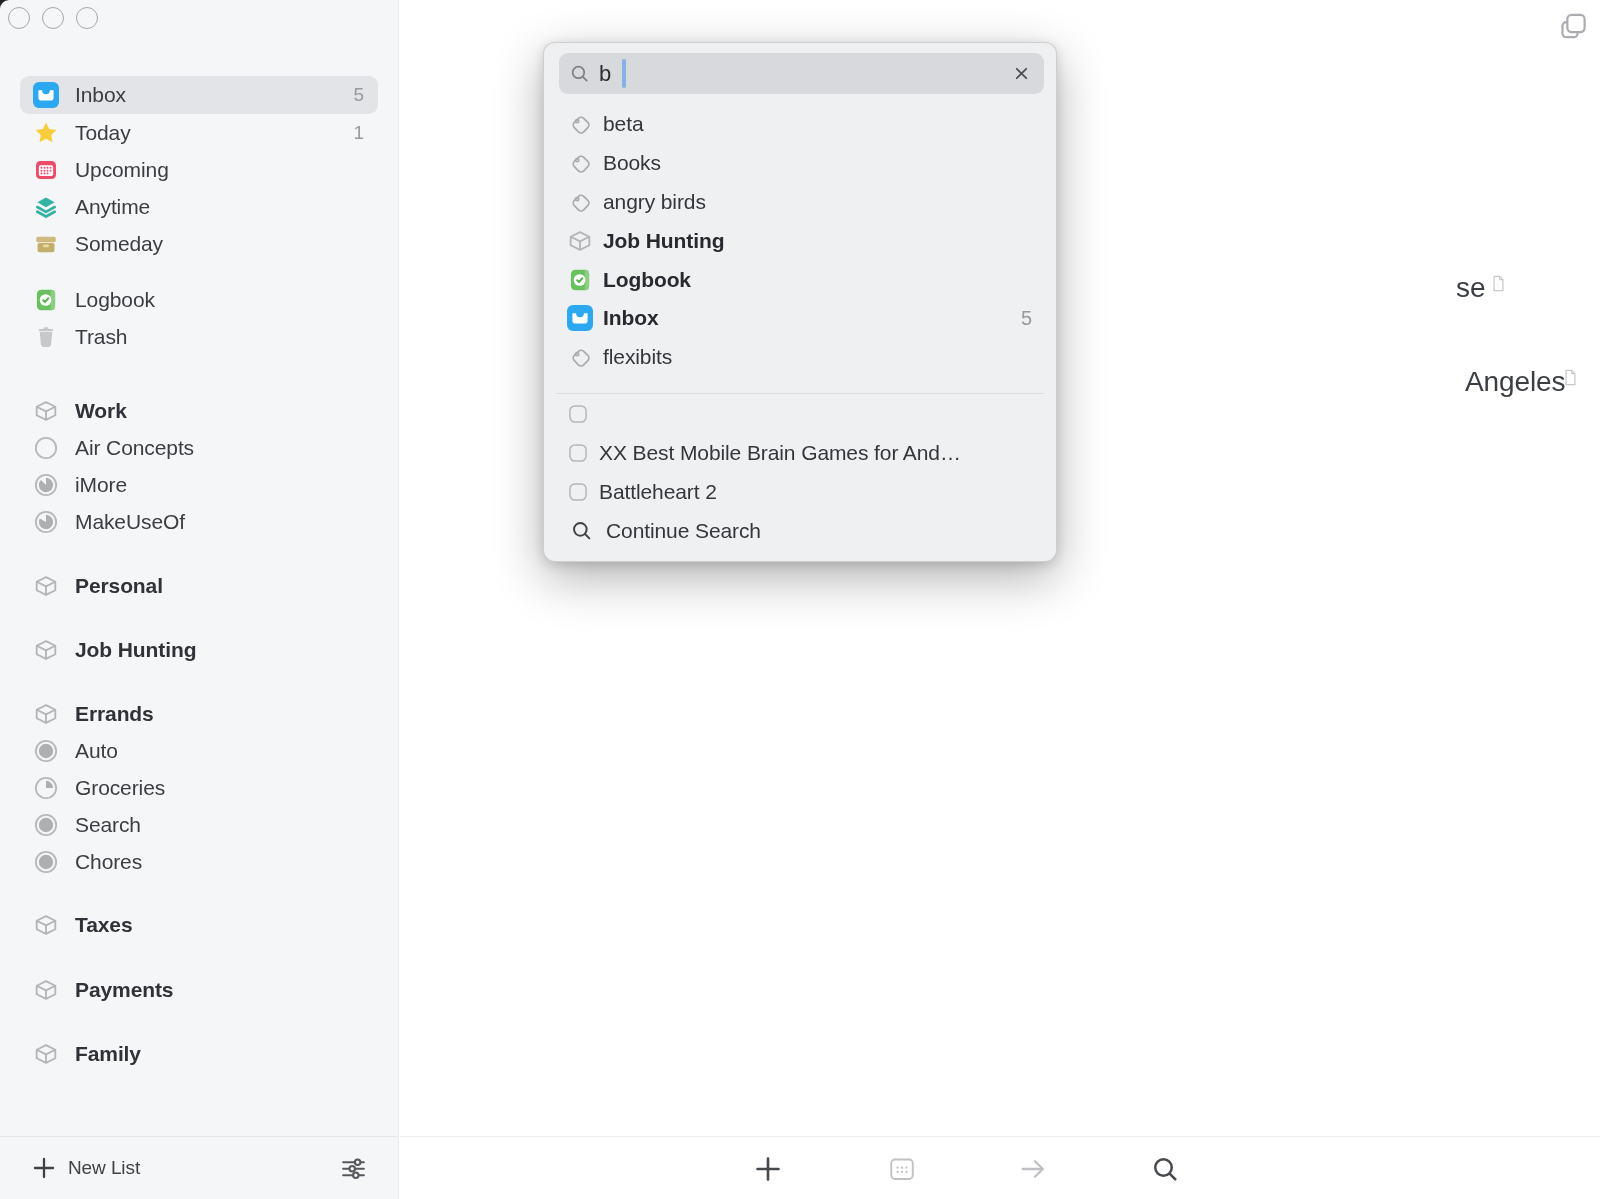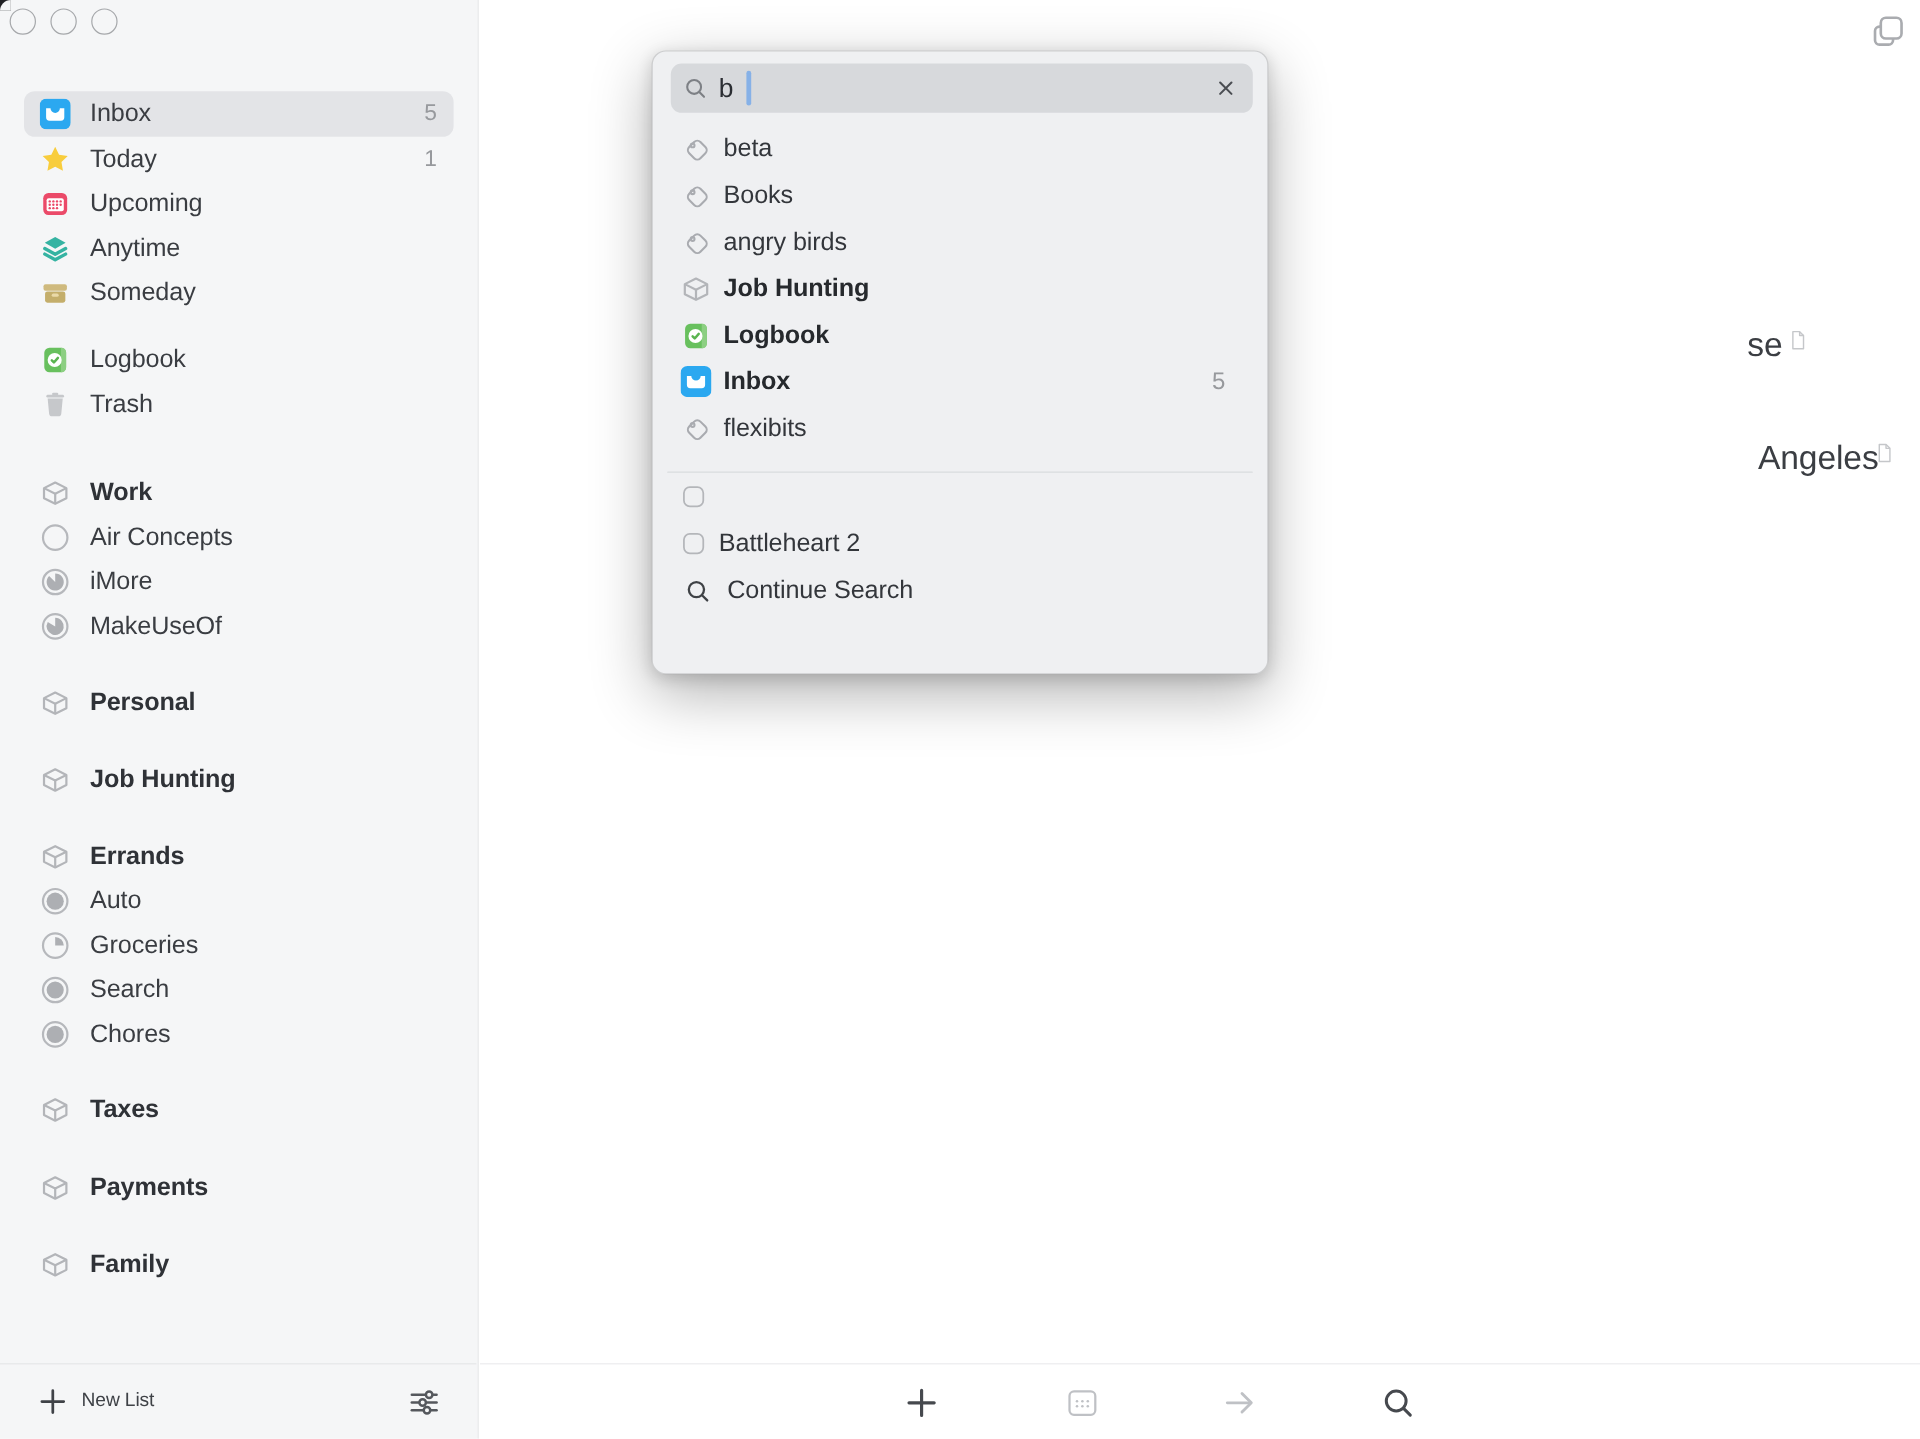--- a/index.html
+++ b/index.html
@@ -36,21 +36,21 @@
   .srow .cnt{font-size:19px;color:#97999d;margin-left:8px}
   .srow.sel{background:#e3e4e7;height:38px}
   .srow.area .lbl{font-weight:bold;color:#2f3237}
   .g18{}.g19{margin-top:19px}.g26{margin-top:26px}
   .g27{margin-top:27px}.g28{margin-top:28px}.g37{margin-top:37px}
 
   .side-bottom{
     position:absolute;left:0;right:1px;bottom:0;height:62px;border-top:1px solid #e5e6e8;
     display:flex;align-items:center;background:#f5f6f7;
   }
-  .newlist{display:flex;align-items:center;margin-left:31px;font-size:16px;color:#3f4247}
+  .newlist{display:flex;align-items:center;margin-left:31px;font-size:19px;color:#3f4247}
   .newlist .plus{width:26px;height:26px;margin-right:11px;color:#3f4247}
   .sliders{position:absolute;right:28px;width:31px;height:31px}
 
   
   .main{position:absolute;left:400px;top:0;right:0;bottom:0;background:#fff;z-index:1}
   .big-inbox{position:absolute;left:511px;top:134px;width:41px;height:41px;z-index:1}
   .bg-check{position:absolute;left:515px;width:22px;height:22px;z-index:1}
   .bg-text{position:absolute;font-size:28px;color:#3b3e43;white-space:nowrap;z-index:1}
   .bg-doc{position:absolute;width:19px;height:19px;z-index:1}
 
@@ -73,21 +73,21 @@
   .sfield .mg{position:absolute;left:10px;top:10px;width:21px;height:21px;color:#7d8085}
   .sfield input{
     position:absolute;inset:0;border:none;outline:none;background:transparent;
     padding:0 40px 0 40px;font-size:22px;color:#2b2e33;
     font-family:"Liberation Sans","DejaVu Sans",sans-serif;caret-color:transparent;
   }
   .caret{position:absolute;left:63px;top:6px;width:4px;height:29px;border-radius:2px;background:#86b1e7}
   .clearbtn{position:absolute;right:12px;top:10px;width:21px;height:21px;border:0;padding:0;background:transparent;color:#4b4e53;cursor:default}
 
   .plist{margin-top:11px}
-  .prow{display:flex;align-items:center;height:38.8px;padding:0 35px 0 23px;font-size:21px;color:#33363b}
+  .prow{display:flex;align-items:center;height:38.8px;padding:0 24px 0 23px;font-size:21px;color:#33363b}
   .prow .ic{margin-right:10px;display:flex;align-items:center;justify-content:center}
   .prow .lbl{flex:1;white-space:nowrap;overflow:hidden;text-overflow:ellipsis}
   .prow .cnt{font-size:20px;color:#97999d}
   .prow.b .lbl{font-weight:bold;color:#26292d}
   .pdivider{height:1.5px;background:#d9dbde;margin:16px 12px 1px 12px;border-radius:1px}
   .todo-check{width:22px;height:22px}
   .cont-mag{width:23px;height:23px;color:#3f4246;margin:0 3px}
 </style>
 </head>
 <body>
@@ -584,20 +584,28 @@
             <use href="#sym-todo"></use>
           </svg>
         </span>
     </div>
     <div class="prow">
       <span class="ic">
           <svg class="todo-check">
             <use href="#sym-todo"></use>
           </svg>
         </span>
+      <span class="lbl">XX Best Mobile Brain Games for And…</span>
+    </div>
+    <div class="prow">
+      <span class="ic">
+          <svg class="todo-check">
+            <use href="#sym-todo"></use>
+          </svg>
+        </span>
       <span class="lbl">Battleheart 2</span>
     </div>
     <div class="prow">
       <span class="ic">
           <svg class="cont-mag">
             <use href="#sym-mag"></use>
           </svg>
         </span>
       <span class="lbl">Continue Search</span>
     </div>

